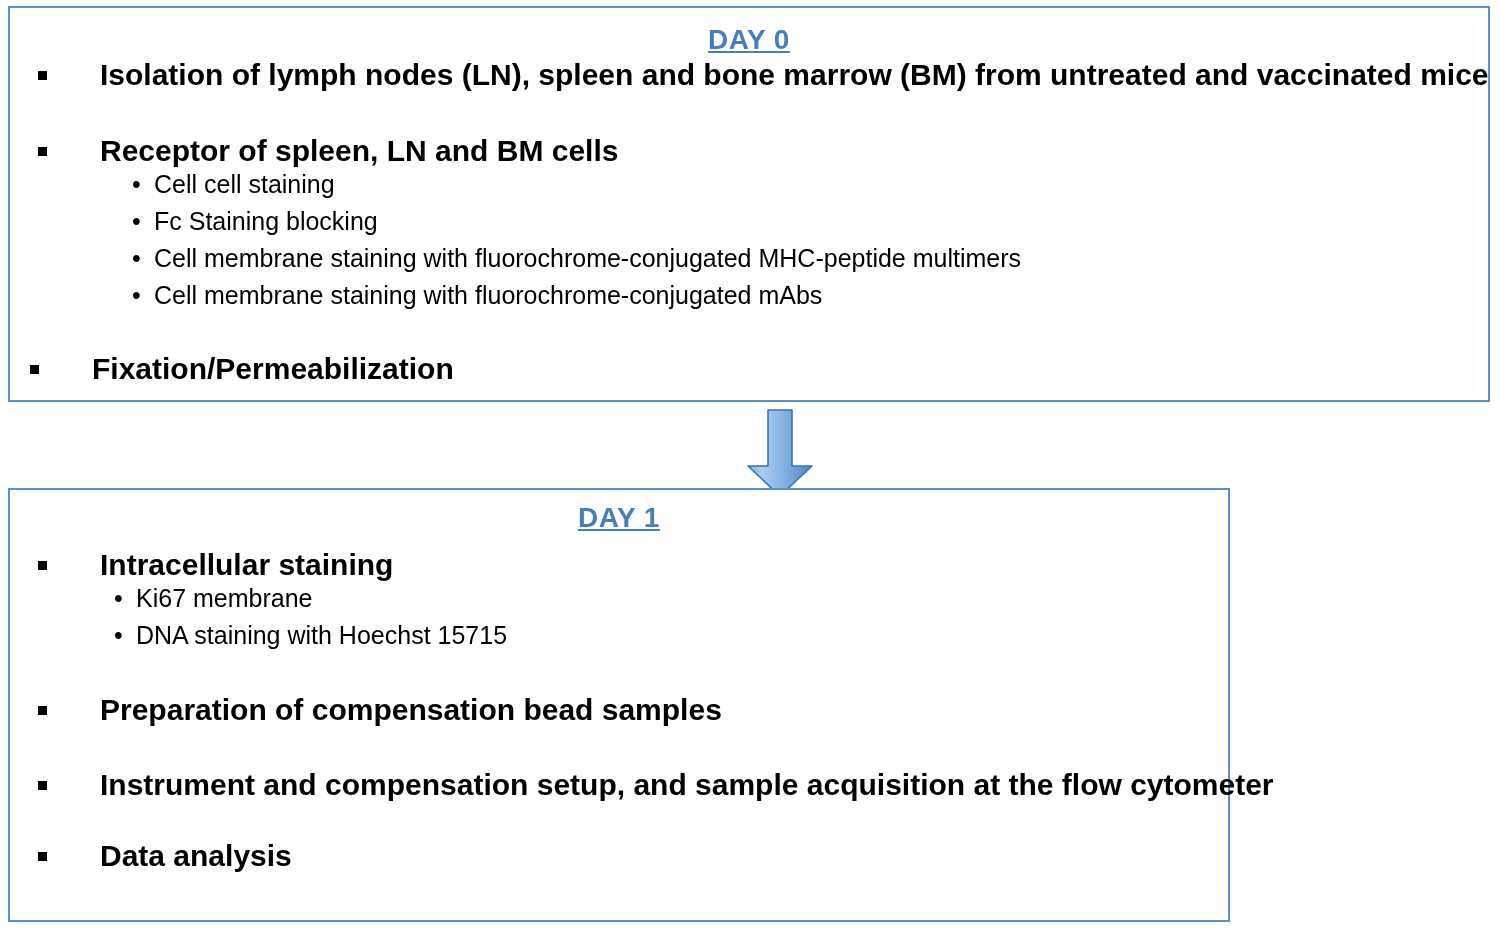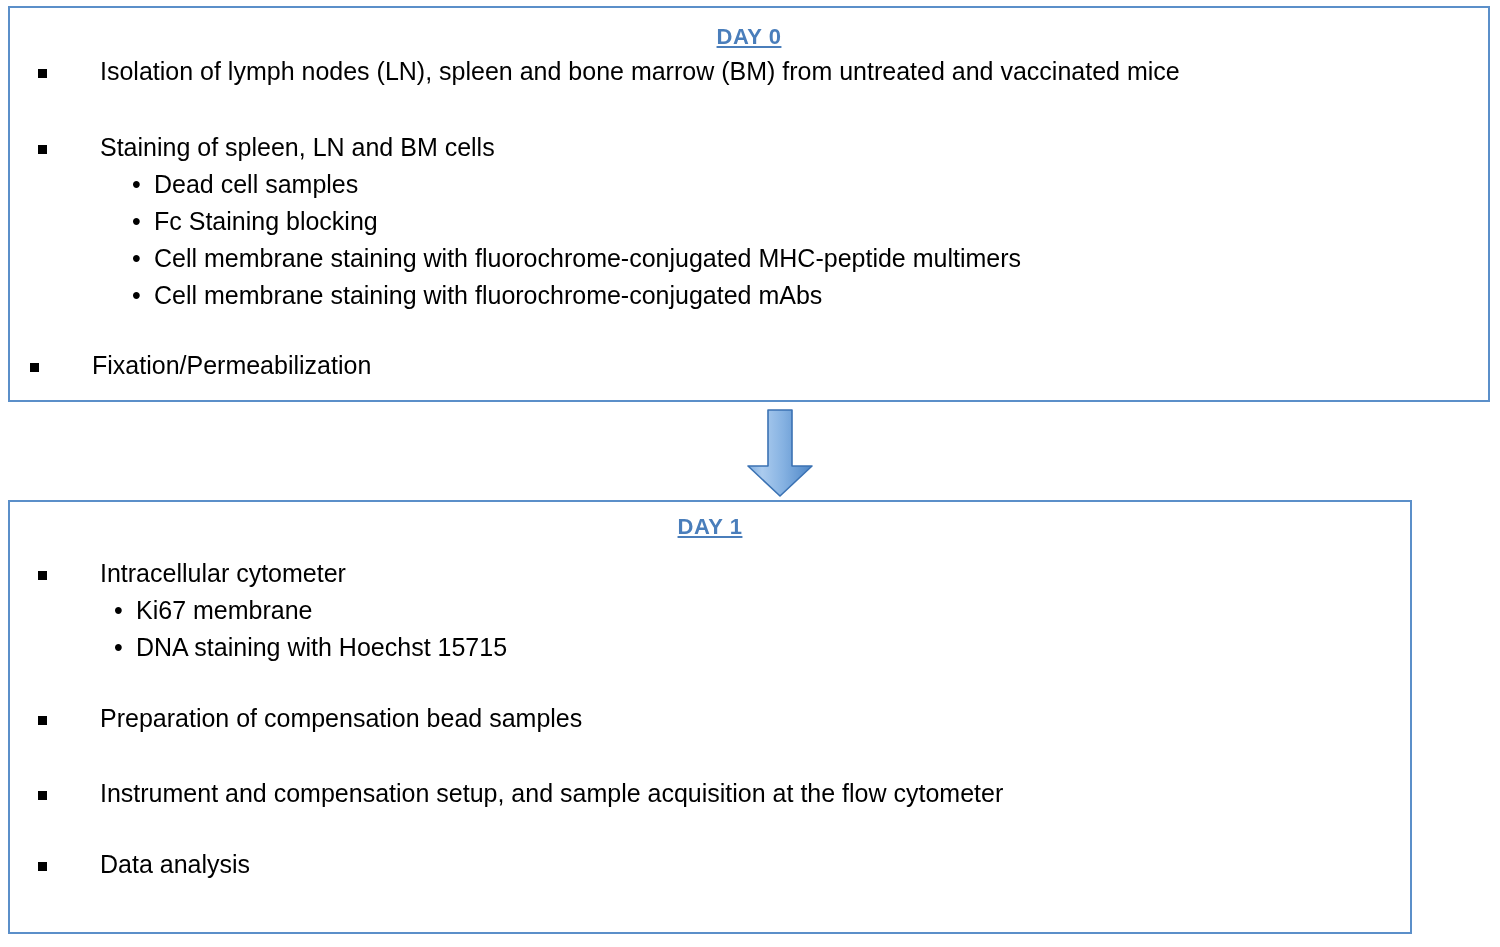--- a/index.html
+++ b/index.html
@@ -31,76 +31,76 @@
 
   #panel-day0 {
     left: 8px;
     top: 6px;
     width: 1482px;
     height: 396px;
   }
 
   #panel-day1 {
     left: 8px;
-    top: 500px;
-    width: 1404px;
+    top: 488px;
+    width: 1222px;
     height: 434px;
   }
 
   .day-title {
     position: absolute;
     left: 0;
     right: 0;
     text-align: center;
-    font-size: 22px;
+    font-size: 28px;
     font-weight: bold;
     color: #4a7ebb;
     text-decoration: underline;
     letter-spacing: 0.5px;
   }
 
   #title-day0 { top: 16px; }
   #title-day1 { top: 12px; }
 
   .bullets {
     position: absolute;
     left: 0;
     top: 0;
     width: 100%;
   }
 
   .b1 {
     position: absolute;
+    font-size: 30px;
+    font-weight: bold;
+    line-height: 1.1;
+    white-space: nowrap;
+    text-align: center;
+  }
+
+  .b1 .marker {
+    position: absolute;
+    left: 0;
+    top: 0.42em;
+    width: 9px;
+    height: 9px;
+    background: #000000;
+  }
+
+  .b1 .txt {
+    display: inline-block;
+    padding-left: 62px;
+  }
+
+  .b2 {
+    position: absolute;
     font-size: 25px;
     font-weight: normal;
     line-height: 1.1;
     white-space: nowrap;
-    text-align: center;
-  }
-
-  .b1 .marker {
-    position: absolute;
-    left: 0;
-    top: 0.42em;
-    width: 9px;
-    height: 9px;
-    background: #000000;
-  }
-
-  .b1 .txt {
-    display: inline-block;
-    padding-left: 62px;
-  }
-
-  .b2 {
-    position: absolute;
-    font-size: 25px;
-    font-weight: normal;
-    line-height: 1.1;
-    white-space: nowrap;
   }
 
   .b2 .marker {
     position: absolute;
     left: 0;
     top: 0;
     font-size: 25px;
     line-height: 1.1;
   }
 
@@ -129,26 +129,26 @@
 
     <div class="bullets">
 
       <div class="b1" style="left:28px; top:50px;">
         <span class="marker"></span>
         <span class="txt">Isolation of lymph nodes (LN), spleen and bone marrow (BM) from untreated and vaccinated mice</span>
       </div>
 
       <div class="b1" style="left:28px; top:126px;">
         <span class="marker"></span>
-        <span class="txt">Staining of spleen, LN and BM cells</span>
+        <span class="txt">Receptor of spleen, LN and BM cells</span>
       </div>
 
       <div class="b2" style="left:122px; top:163px;">
         <span class="marker">•</span>
-        <span class="txt">Dead cell samples</span>
+        <span class="txt">Cell cell staining</span>
       </div>
       <div class="b2" style="left:122px; top:200px;">
         <span class="marker">•</span>
         <span class="txt">Fc Staining blocking</span>
       </div>
       <div class="b2" style="left:122px; top:237px;">
         <span class="marker">•</span>
         <span class="txt">Cell membrane staining with fluorochrome-conjugated MHC-peptide multimers</span>
       </div>
       <div class="b2" style="left:122px; top:274px;">
@@ -177,21 +177,21 @@
   </svg>
 
   <div class="panel" id="panel-day1">
 
     <div class="day-title" id="title-day1">DAY 1</div>
 
     <div class="bullets">
 
       <div class="b1" style="left:28px; top:58px;">
         <span class="marker"></span>
-        <span class="txt">Intracellular cytometer</span>
+        <span class="txt">Intracellular staining</span>
       </div>
 
       <div class="b2" style="left:104px; top:95px;">
         <span class="marker">•</span>
         <span class="txt">Ki67 membrane</span>
       </div>
       <div class="b2" style="left:104px; top:132px;">
         <span class="marker">•</span>
         <span class="txt">DNA staining with Hoechst 15715</span>
       </div>

